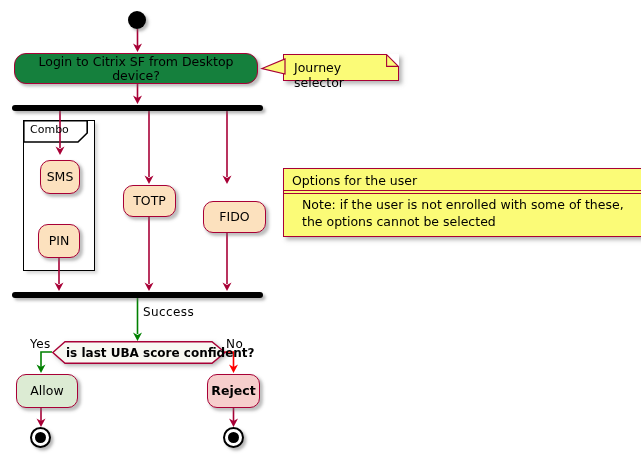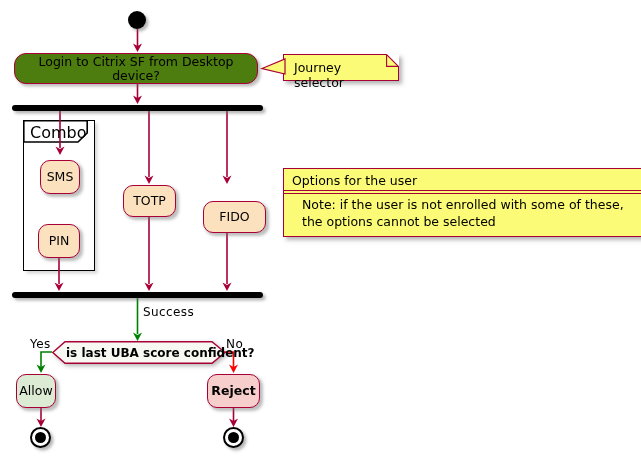--- a/index.html
+++ b/index.html
@@ -5,21 +5,21 @@
   html,body{margin:0;padding:0;background:#ffffff;}
   #canvas{
     position:relative;width:641px;height:465px;background:#ffffff;
     font-family:"DejaVu Sans","Liberation Sans",sans-serif;color:#000;
     overflow:hidden;
   }
   .abs{position:absolute;}
   
   .act{
     position:absolute;box-sizing:border-box;
-    background:#4d7c0f;border:1.6px solid #A80036;border-radius:12px;
+    background:#15803d;border:1.6px solid #A80036;border-radius:12px;
     display:flex;align-items:center;justify-content:center;
     font-size:12.5px;line-height:14px;text-align:center;
     box-shadow:2.5px 2.5px 3px rgba(110,110,110,.45);
     z-index:3;
   }
   .opt{background:#FCE1BE;border-radius:10px;}
   .allow{background:#DCEBD3;border-radius:10px;}
   .reject{background:#F6CECC;border-radius:10px;font-weight:bold;}
   
   .bar{
@@ -39,21 +39,21 @@
   }
   .endnode .dot{width:11px;height:11px;border-radius:50%;background:#000;}
   
   .partition{
     position:absolute;box-sizing:border-box;border:1.6px solid #000;
     background:transparent;z-index:1;
     box-shadow:2.5px 2.5px 3px rgba(140,140,140,.35);
   }
   .partition-tab{position:absolute;z-index:2;}
   .partition-tab-label{
-    position:absolute;z-index:4;font-size:16px;font-weight:500;
+    position:absolute;z-index:4;font-size:11px;font-weight:500;
   }
   
   .note{
     position:absolute;box-sizing:border-box;background:#FBFB77;
     border:1.2px solid #A80036;
     box-shadow:3px 3px 4px rgba(110,110,110,.5);z-index:3;
     font-size:12.5px;
   }
   .note .fold{position:absolute;top:-1px;right:-1px;z-index:5;}
   .note-title{padding:4px 8px 2px 8px;}
@@ -173,21 +173,21 @@
   <div class="edge-label" style="left:143px;top:305px;">Success</div>
 
   <svg class="hexwrap" style="left:52px;top:341px;" width="174" height="23" viewBox="0 0 174 23">
     <polygon points="0.8,11.5 13,0.8 160,0.8 173,11.5 160,22.2 13,22.2" fill="#F8F8F2" stroke="#A80036" stroke-width="1.4"></polygon>
   </svg>
   <div class="hex-label" style="left:66px;top:346px;font-weight:bold;">is last UBA score confident?</div>
 
   <div class="edge-label" style="left:30px;top:337px;">Yes</div>
   <div class="edge-label" style="left:226px;top:337px;">No</div>
 
-  <div class="act allow" style="left:16px;top:374px;width:40px;height:34px;text-align:right;">
+  <div class="act allow" style="left:16px;top:374px;width:62px;height:34px;text-align:right;">
     <span>Allow</span>
   </div>
   <div class="act reject" style="left:207px;top:374px;width:53px;height:34px;">
     <span>Reject</span>
   </div>
 
   <div class="endnode" style="left:30px;top:427px;">
     <div class="dot"></div>
   </div>
   <div class="endnode" style="left:223px;top:427px;">

